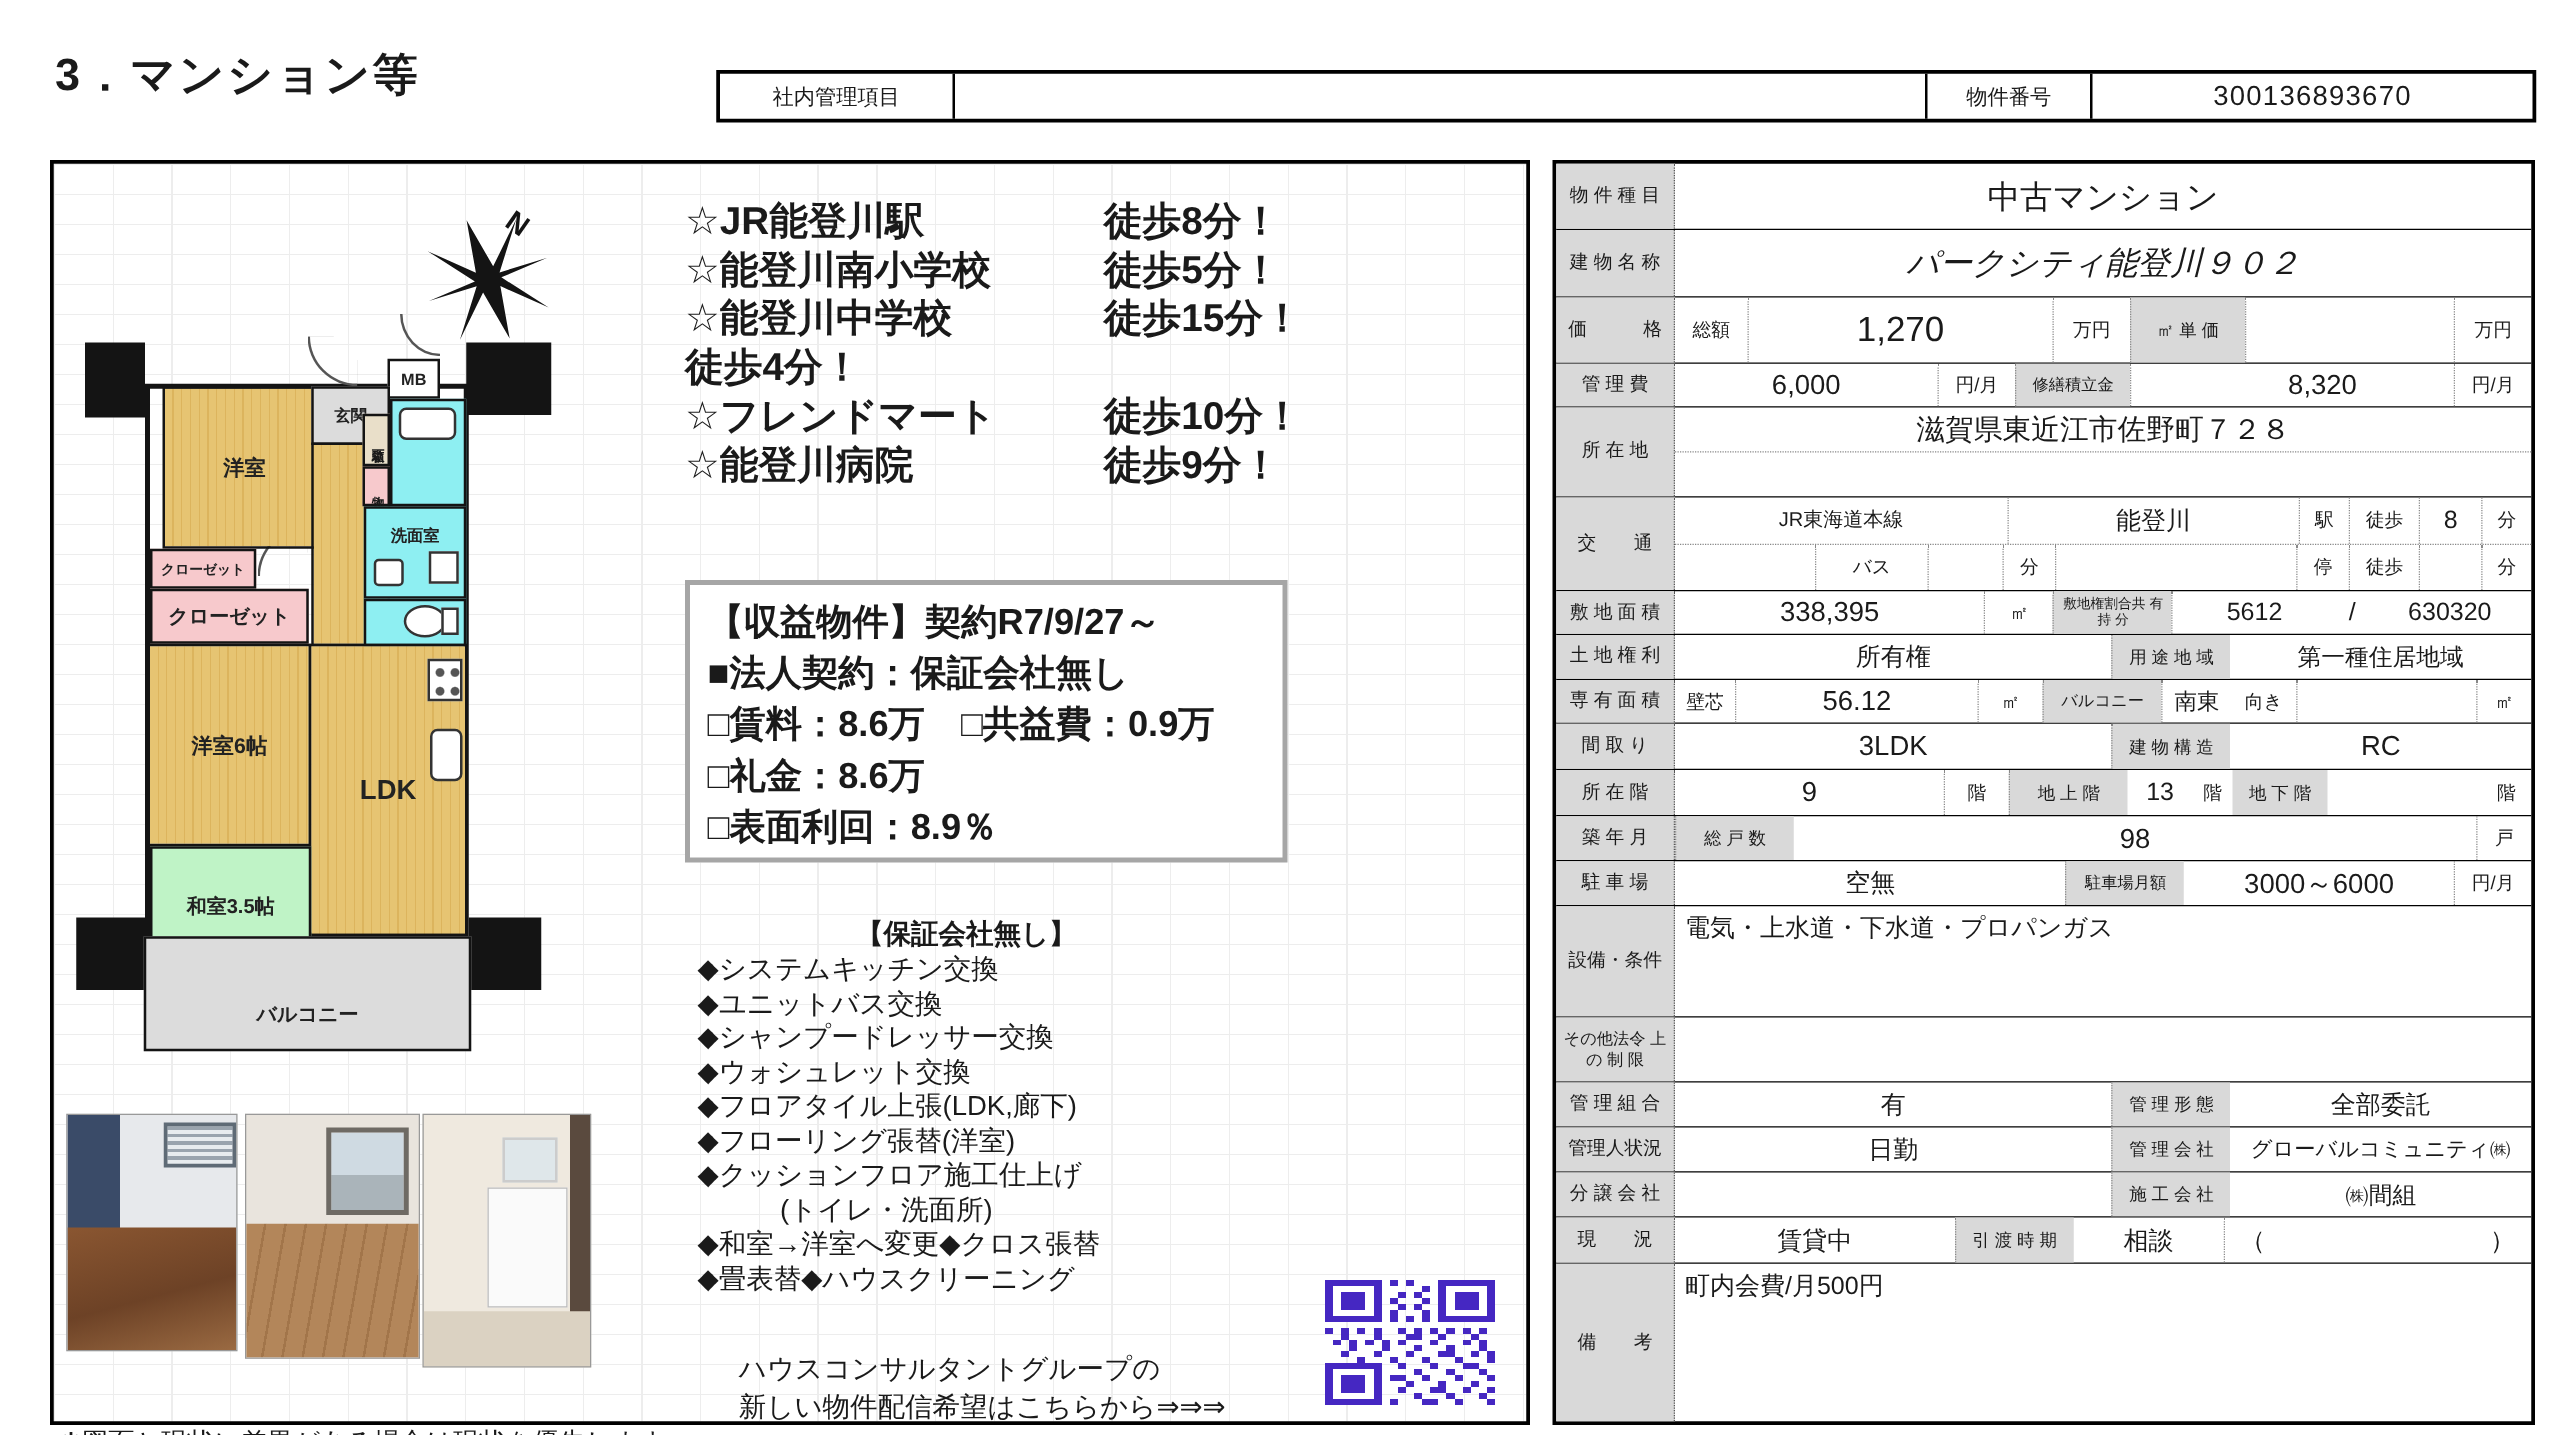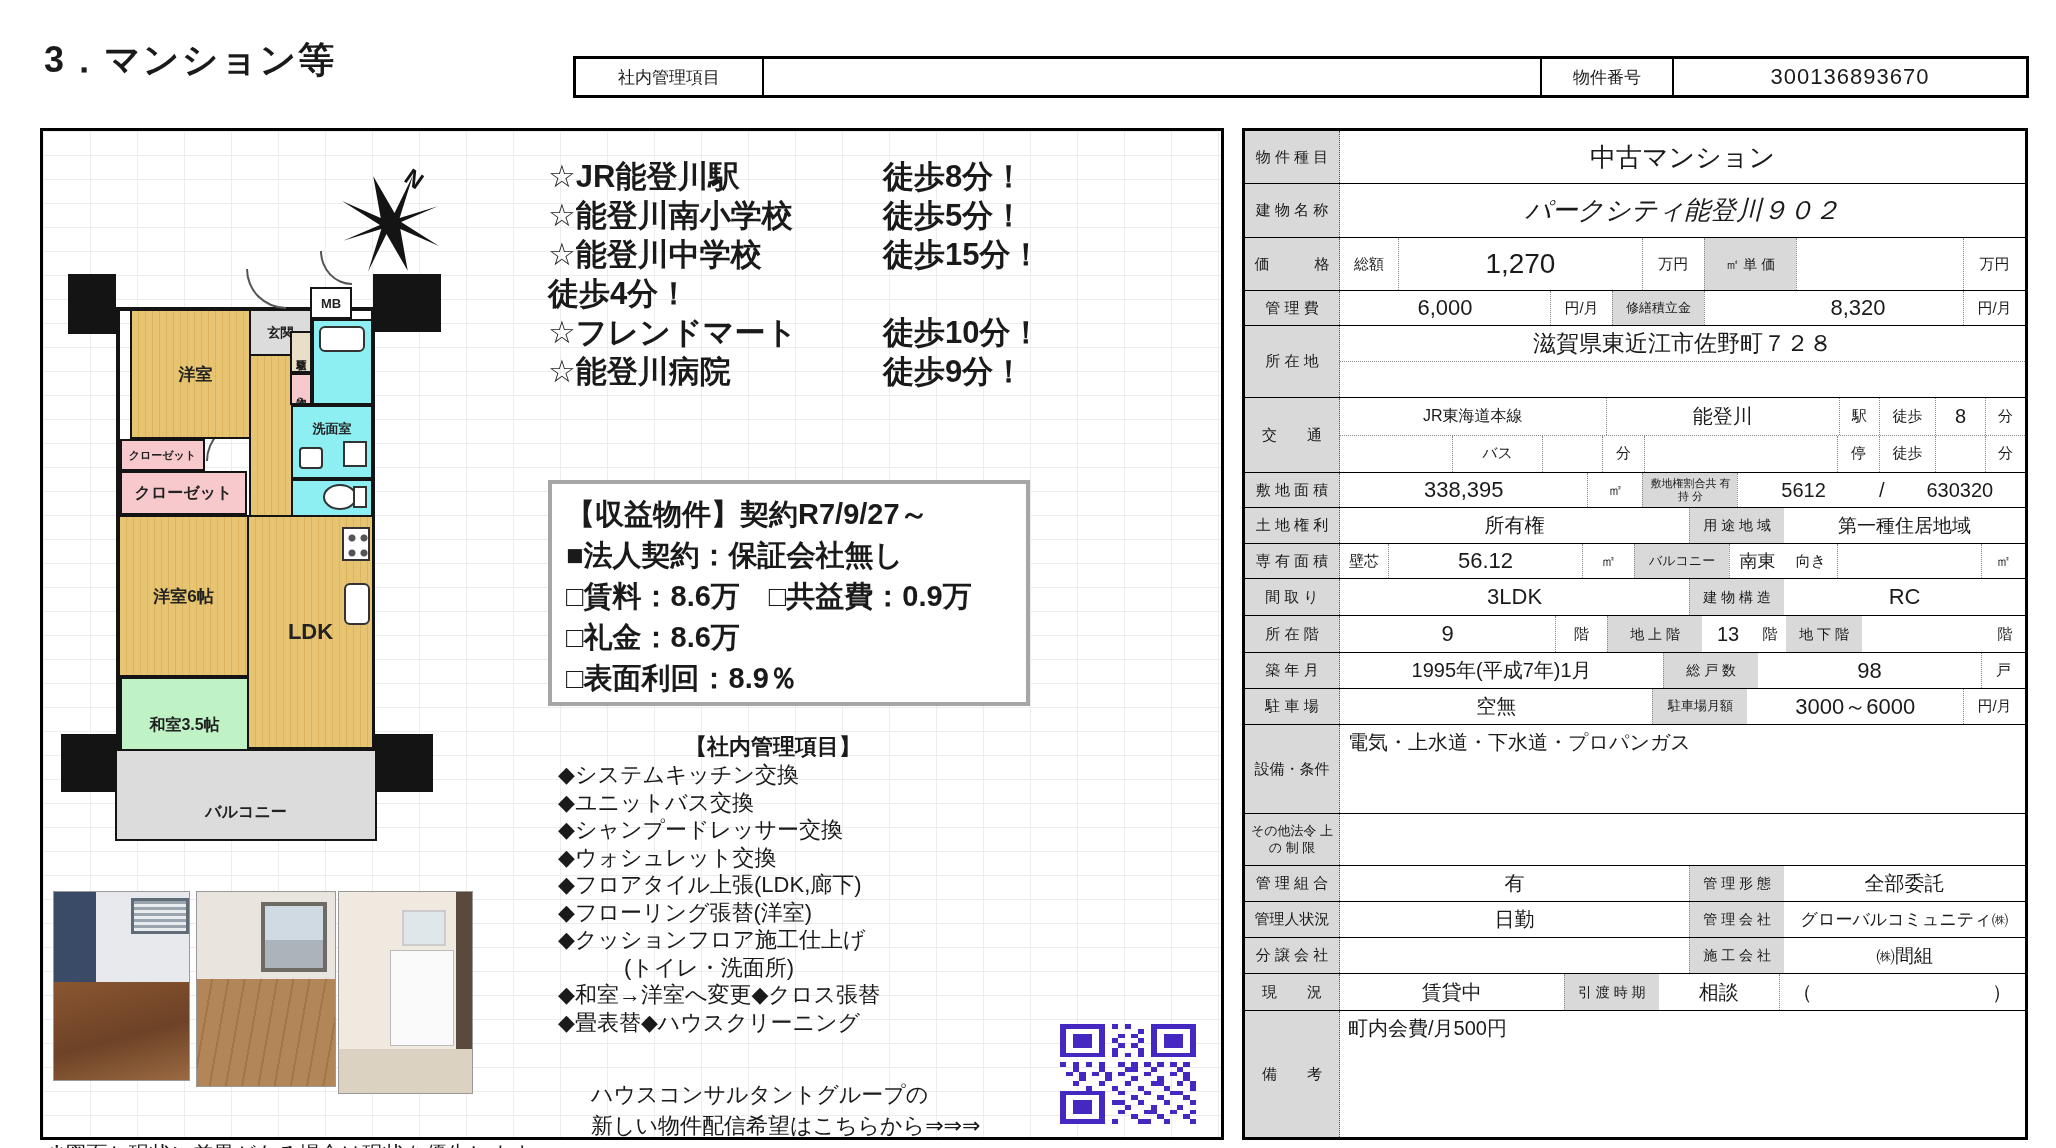--- a/index.html
+++ b/index.html
@@ -51,21 +51,21 @@
   .p3 { left:295px; top:760px; width:135px; height:203px; background:#efe9df; }
   .p3 .door { position:absolute; right:0; top:0; width:16px; height:100%; background:#5a4a3e; }
   .p3 .vanity { position:absolute; right:18px; top:58px; width:64px; height:96px; background:#fafafa; border:1px solid #bbb; }
   .p3 .mirror { position:absolute; right:26px; top:18px; width:44px; height:36px; background:#dfe7ea; border:2px solid #ccc; }
   .p3 .floor { position:absolute; left:0; bottom:0; width:100%; height:22%; background:#dbd2c2; }
 
   
   .stars { left:505px; top:26px; width:500px; }
   .star-line { display:flex; font-size:31px; font-weight:bold; line-height:39px; white-space:nowrap; }
   .star-name { width:335px; }
-  .income-box { left:505px; top:349px; width:482px; height:226px; border:4px solid #a6a6a6; background:#fff; padding:10px 14px; }
+  .income-box { left:505px; top:333px; width:482px; height:226px; border:4px solid #a6a6a6; background:#fff; padding:10px 14px; }
   .income-line { font-size:29px; font-weight:bold; line-height:41px; white-space:nowrap; }
   .reform { left:515px; top:602px; width:430px; }
   .reform-title { font-size:22px; font-weight:bold; text-align:center; line-height:28px; }
   .reform-item { font-size:22px; line-height:27.5px; white-space:nowrap; }
   .consult { left:548px; top:948px; width:420px; }
   .consult-line { font-size:22px; line-height:31px; white-space:nowrap; }
   .qr { left:1017px; top:893px; width:136px; height:100px; }
   .plan-note { left:48px; top:1100px; font-size:21px; z-index:5; background:transparent;margin-top:40px; }
 
   
@@ -195,21 +195,21 @@
 
   <div class="abs income-box">
     <div class="income-line">【収益物件】契約R7/9/27～</div>
     <div class="income-line">■法人契約：保証会社無し</div>
     <div class="income-line">□賃料：8.6万　□共益費：0.9万</div>
     <div class="income-line">□礼金：8.6万</div>
     <div class="income-line">□表面利回：8.9％</div>
   </div>
 
   <div class="abs reform">
-    <div class="reform-title">【社内管理項目】</div>
+    <div class="reform-title">【保証会社無し】</div>
     <div class="reform-item">◆システムキッチン交換</div>
     <div class="reform-item">◆ユニットバス交換</div>
     <div class="reform-item">◆シャンプードレッサー交換</div>
     <div class="reform-item">◆ウォシュレット交換</div>
     <div class="reform-item">◆フロアタイル上張(LDK,廊下)</div>
     <div class="reform-item">◆フローリング張替(洋室)</div>
     <div class="reform-item">◆クッションフロア施工仕上げ</div>
     <div class="reform-item">　　　(トイレ・洗面所)</div>
     <div class="reform-item">◆和室→洋室へ変更◆クロス張替</div>
     <div class="reform-item">◆畳表替◆ハウスクリーニング</div>
@@ -391,21 +391,20 @@
       <div class="tcell unit" style="width:32px;">階</div>
       <div class="tcell gray" style="width:76px;">地 下 階</div>
       <div class="tcell" style="flex:1;"></div>
       <div class="tcell unit" style="width:40px;">階</div>
     </div>
   </div>
 
   <div class="trow" style="height:36px;">
     <div class="tlabel">築 年 月</div>
     <div class="tval">
-      <div class="tcell" style="flex:1.45;font-size:20px;">1995年(平成7年)1月</div>
       <div class="tcell gray sep" style="width:95px;">総 戸 数</div>
       <div class="tcell" style="flex:1;">98</div>
       <div class="tcell unit sep" style="width:44px;">戸</div>
     </div>
   </div>
 
   <div class="trow" style="height:36px;">
     <div class="tlabel">駐 車 場</div>
     <div class="tval">
       <div class="tcell" style="flex:1.45;font-size:20px;">空無</div>

